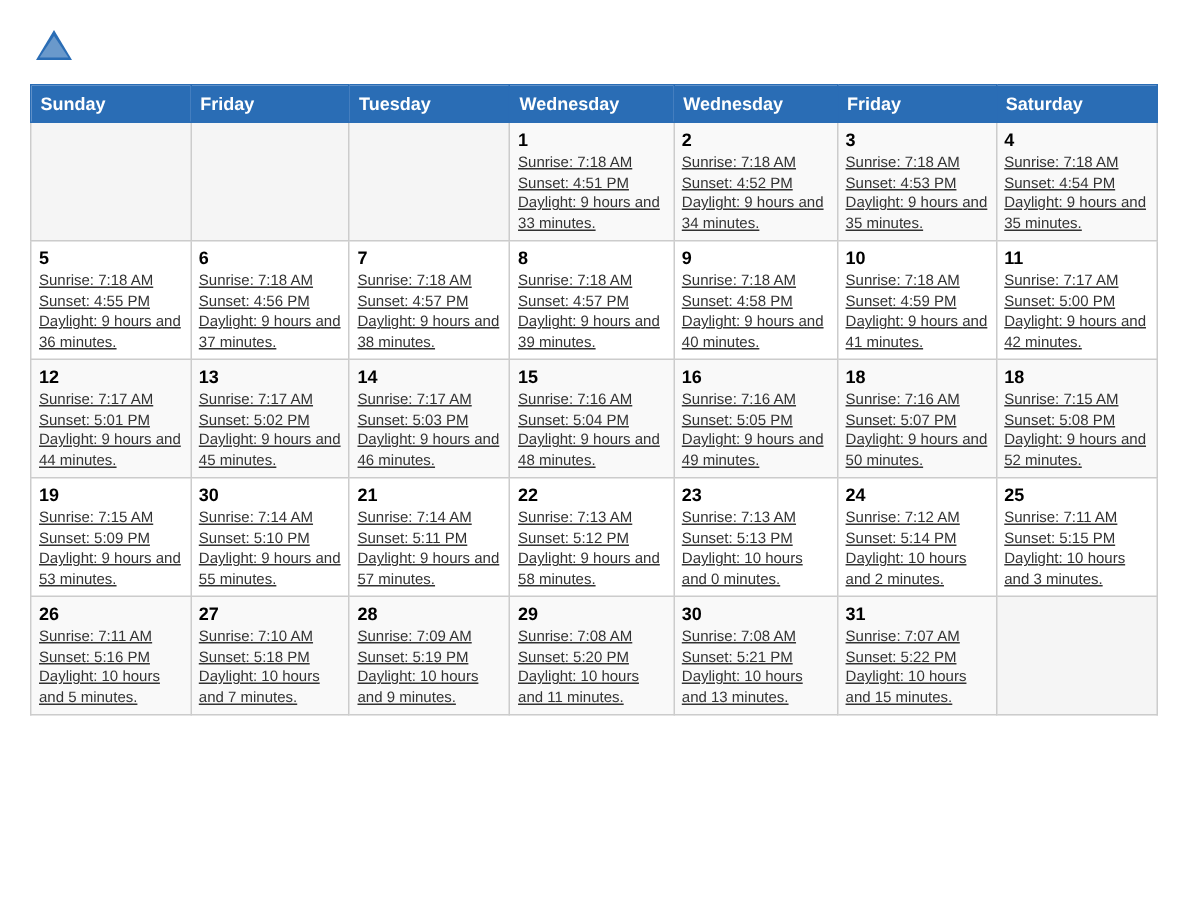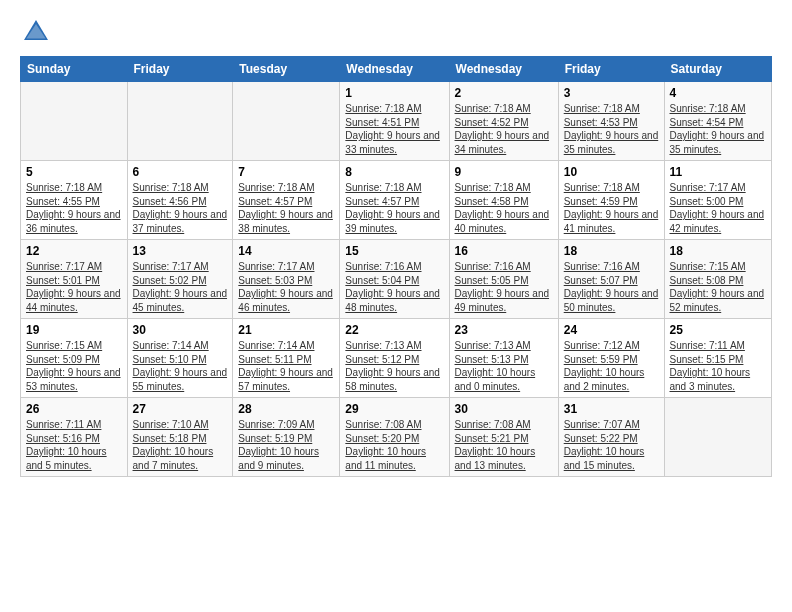--- a/index.html
+++ b/index.html
@@ -270,21 +270,21 @@
           </td>
           <td>
             <span class="day-num">23</span>
             <div class="cell-content" style="white-space: pre-line;">Sunrise: 7:13 AM
 Sunset: 5:13 PM
 Daylight: 10 hours and 0 minutes.</div>
           </td>
           <td>
             <span class="day-num">24</span>
             <div class="cell-content" style="white-space: pre-line;">Sunrise: 7:12 AM
-Sunset: 5:59 PM
+Sunset: 5:14 PM
 Daylight: 10 hours and 2 minutes.</div>
           </td>
           <td>
             <span class="day-num">25</span>
             <div class="cell-content" style="white-space: pre-line;">Sunrise: 7:11 AM
 Sunset: 5:15 PM
 Daylight: 10 hours and 3 minutes.</div>
           </td>
         </tr>
         <tr>

